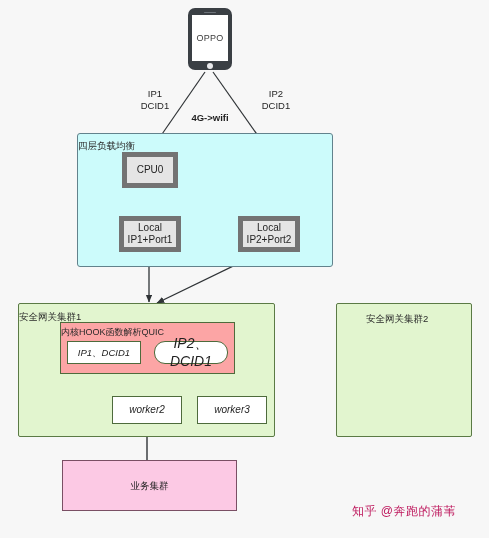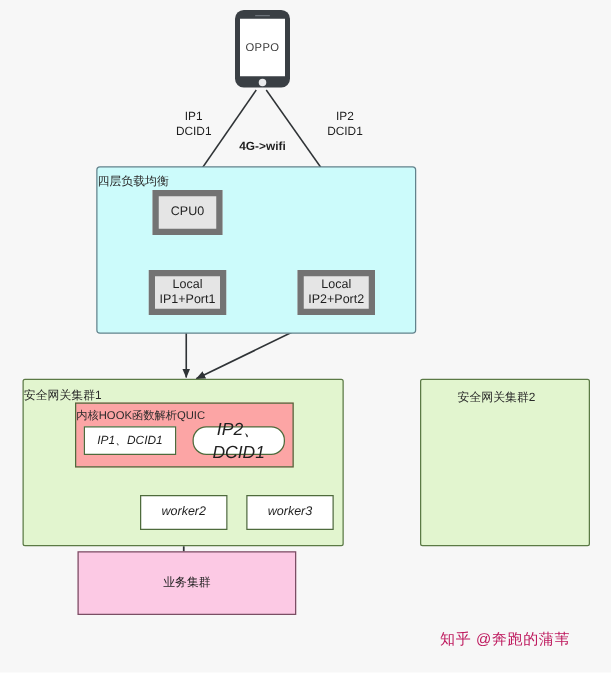--- a/index.html
+++ b/index.html
@@ -214,17 +214,17 @@
   <div class="box node-green" style="left:67px; top:341px; width:74px; height:23px; font-size:9.5px;">IP1、DCID1</div>
   <div class="box node-green" style="left:154px; top:341px; width:74px; height:23px; font-size:14px;border-radius:11px;">IP2、DCID1</div>
 
   <div class="box node-green" style="left:112px; top:396px; width:70px; height:28px;text-align:center;">worker2</div>
   <div class="box node-green" style="left:197px; top:396px; width:70px; height:28px;">worker3</div>
 
   <div class="box group grp-green" style="left:336px; top:303px; width:136px; height:134px;">
     <div class="group-title" style="top:9px;padding-left:29px;">安全网关集群2</div>
   </div>
 
-  <div class="box pink" style="left:62px; top:441px; width:175px; height:51px;">业务集群</div>
+  <div class="box pink" style="left:62px; top:460px; width:175px; height:51px;">业务集群</div>
 
   <div id="watermark">知乎 @奔跑的蒲苇</div>
 
 </div>
 
 </body></html>

